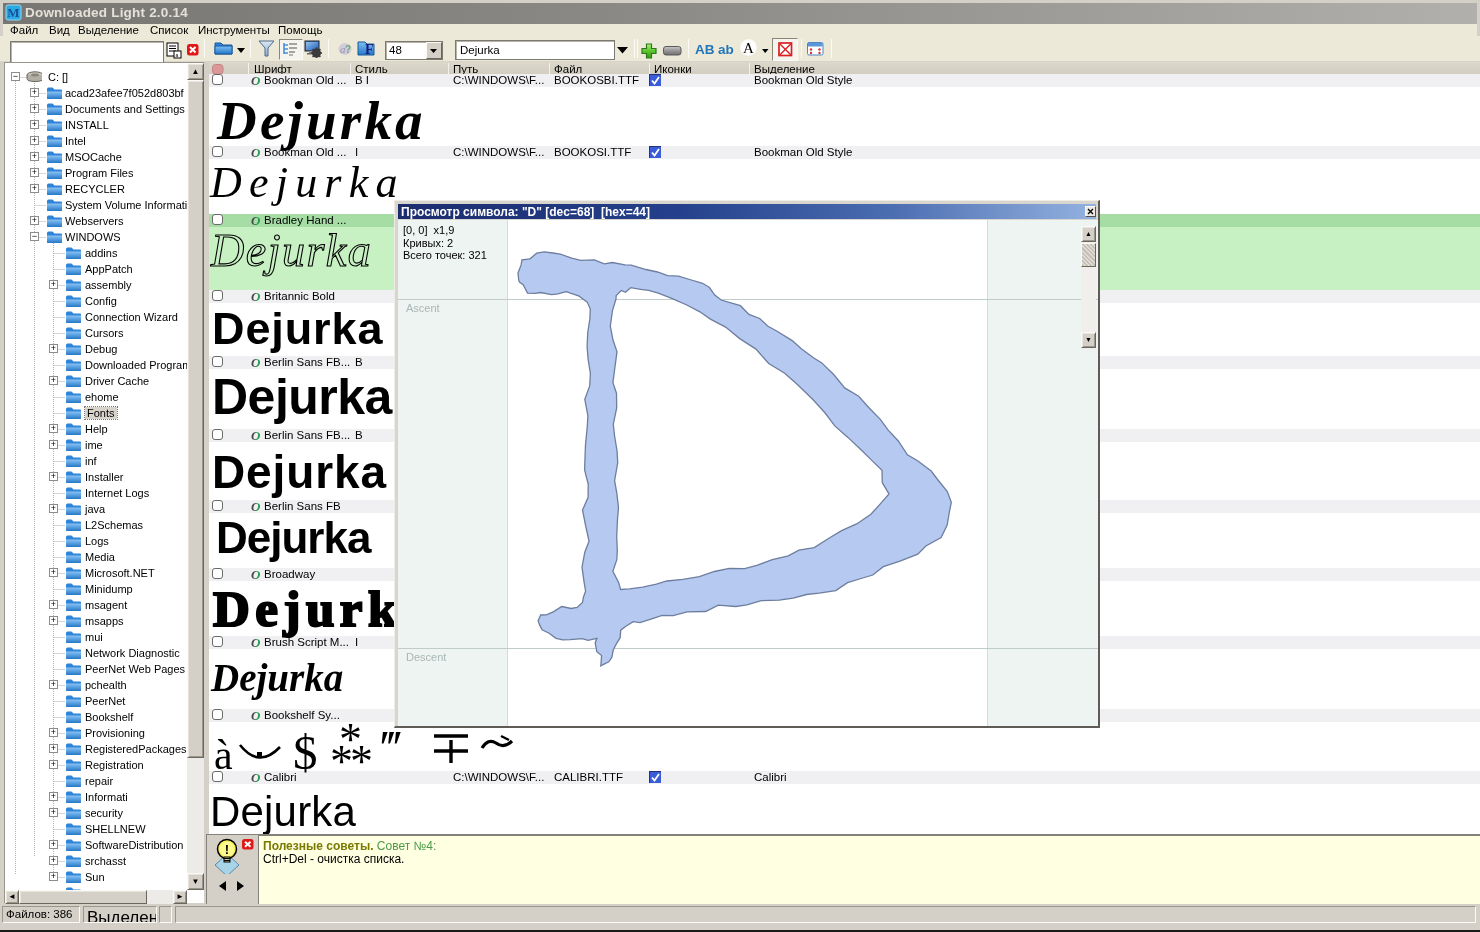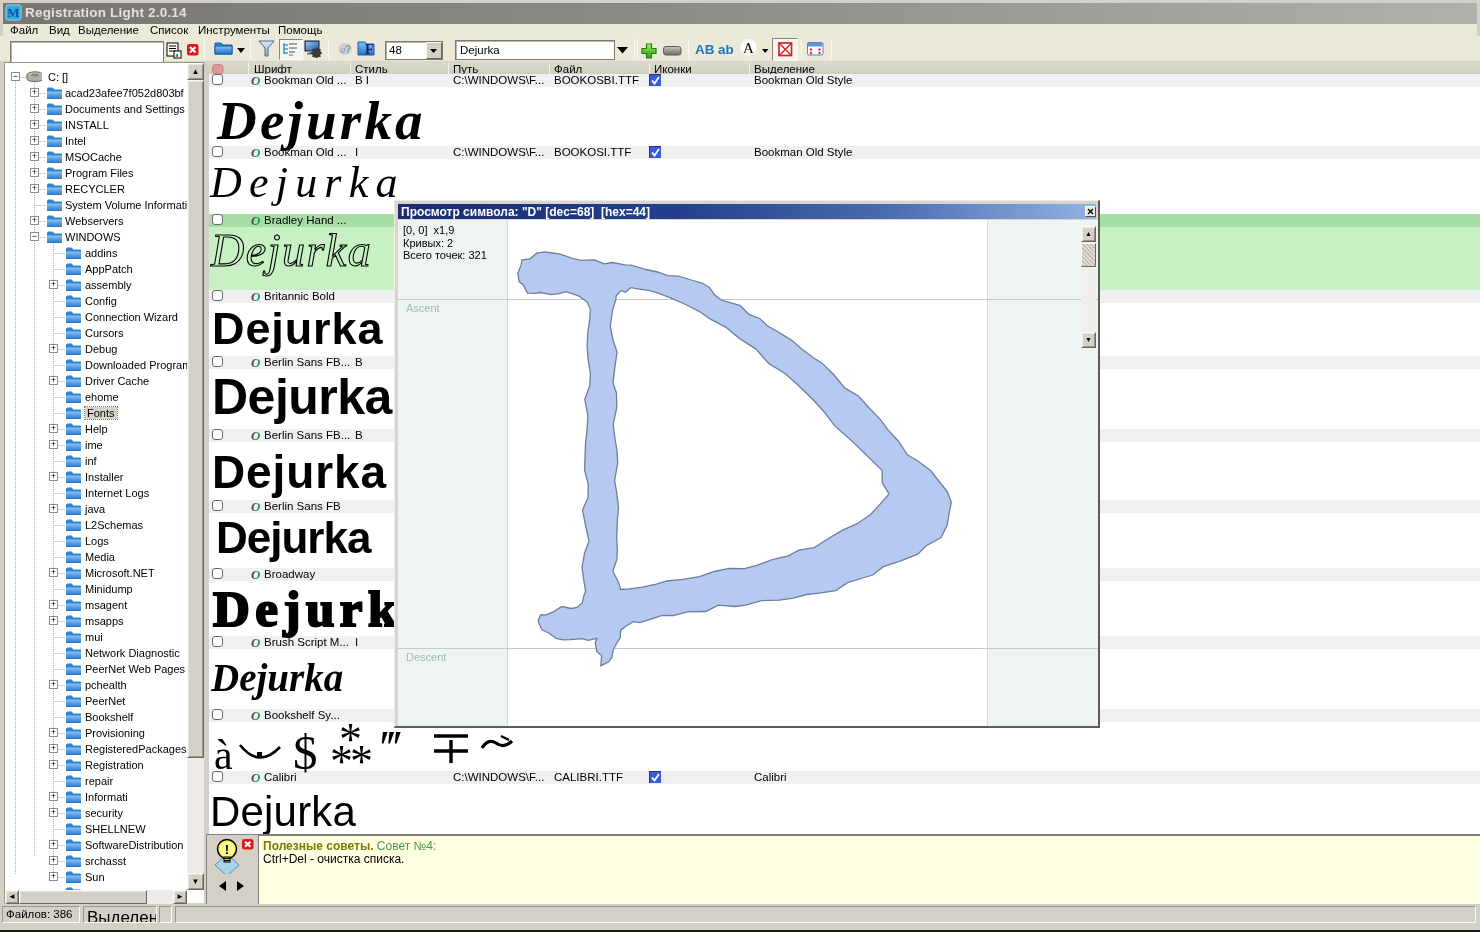--- a/index.html
+++ b/index.html
@@ -47,21 +47,21 @@
 .psnb{font-family:"Liberation Sans",sans-serif;font-weight:bold;position:absolute;}
 .psn{font-family:"Liberation Sans",sans-serif;position:absolute;}
 </style></head><body>
 <div id="win">
 <div id="titlebar">
 <svg class="ticon" width="18" height="18">
         <rect x="1" y="1" width="15" height="15" rx="2" fill="#29abe2"></rect>
         <rect x="1" y="1" width="15" height="15" rx="2" fill="none" stroke="#9ad4ee" stroke-width="1"></rect>
         <text x="8.5" y="13" font-family="Liberation Serif" font-size="13" font-weight="bold" fill="#1b4f9e" text-anchor="middle">M</text>
       </svg>
-<span class="ttext">Registration Light 2.0.14</span>
+<span class="ttext">Downloaded Light 2.0.14</span>
 </div>
     <div id="menubar">
       <span style="left:7px">Файл</span>
       <span style="left:46px">Вид</span>
       <span style="left:75px">Выделение</span>
       <span style="left:147px">Список</span>
       <span style="left:195px">Инструменты</span>
       <span style="left:275px">Помощь</span>
     </div>
     <div id="toolbar">

